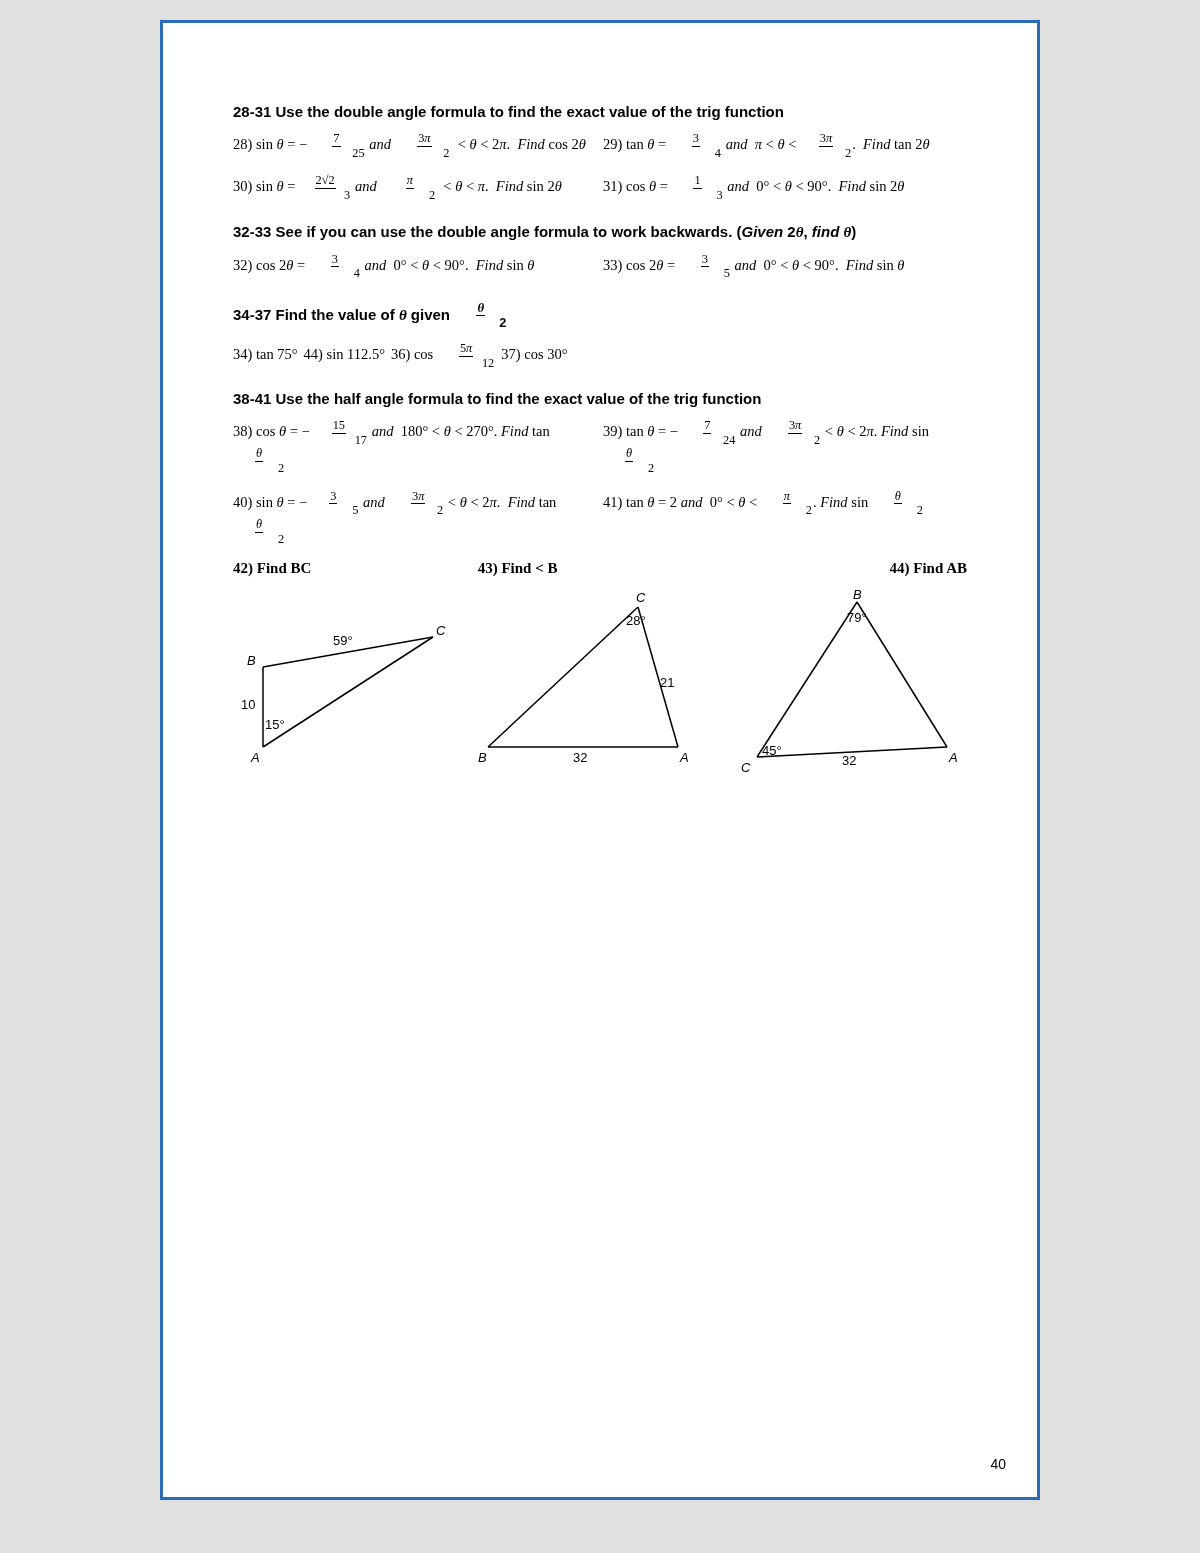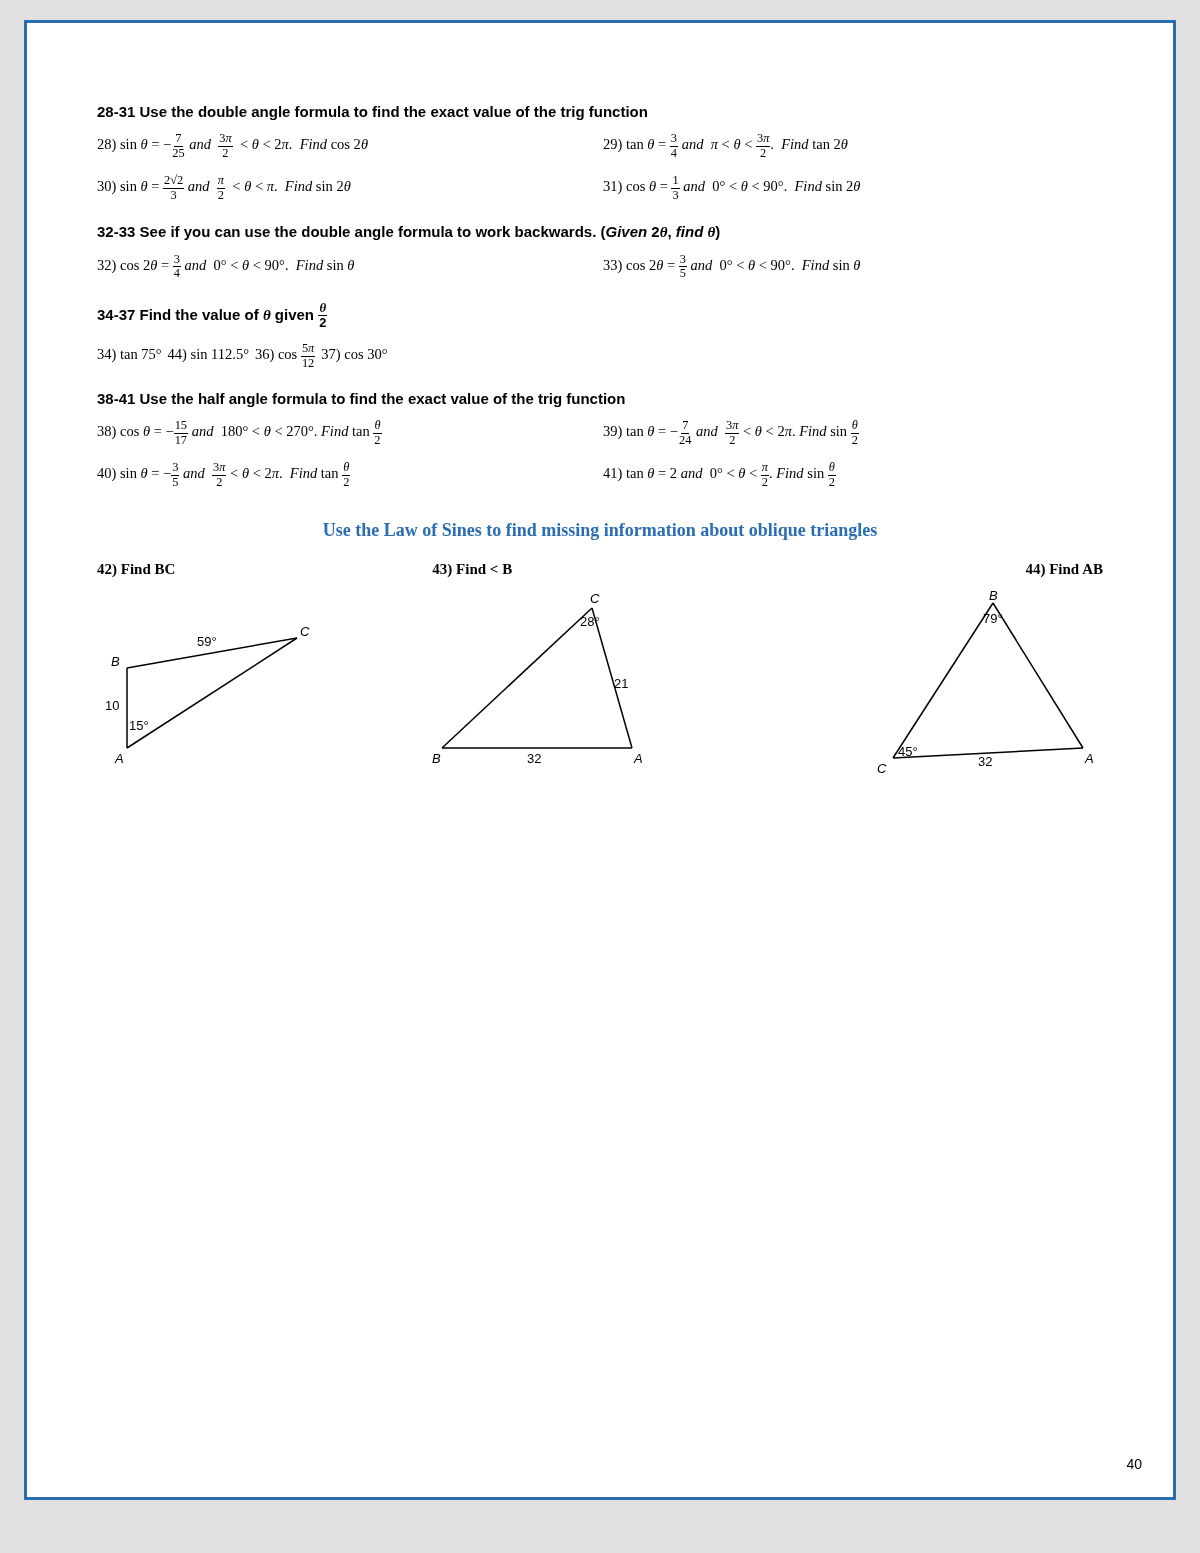--- a/index.html
+++ b/index.html
@@ -5,21 +5,21 @@
     * { margin: 0; padding: 0; box-sizing: border-box; }
     body {
       background: #e0e0e0;
       display: flex;
       justify-content: center;
       align-items: flex-start;
       padding: 20px;
       font-family: 'Times New Roman', Times, serif;
     }
     .page {
-      width: 1152px;
+      width: 880px;
       min-height: 1480px;
       background: #fff;
       border: 3px solid #2a6db5;
       padding: 60px 70px 60px 70px;
       position: relative;
     }
     .section-title {
       font-weight: bold;
       font-size: 15px;
       margin-bottom: 12px;
@@ -49,20 +49,21 @@
     .frac .num {
       border-bottom: 1px solid #000;
       padding: 0 1px;
       text-align: center;
       font-size: 0.95em;
     }
     .frac .den {
       padding: 0 1px;
       text-align: left;
       font-size: 0.95em;
+      margin-left: 44px;
     }
     .section-gap { margin-top: 20px; }
     .law-sines-title {
       font-size: 18px;
       font-weight: bold;
       color: #2a6db5;
       text-align: center;
       margin: 30px 0 20px 0;
     }
     .triangles-row {
@@ -258,23 +259,20 @@
             <span class="num"><span class="theta">π</span></span>
             <span class="den">2</span>
           </span>.&nbsp;<span class="italic">Find</span>&nbsp;sin&nbsp;<span class="frac">
             <span class="num"><span class="theta">θ</span></span>
             <span class="den">2</span>
           </span>
       </div>
     </div>
   </div>
 
-  <div class="law-sines-title">
-    Use the Law of Sines to find missing information about oblique triangles
-  </div>
 
   <div class="triangles-row">
 
     <div class="triangle-col">
       <div class="triangle-label">42) Find BC</div>
       <svg width="230" height="180">
 
         <line x1="30" y1="160" x2="30" y2="80" stroke="black" stroke-width="1.5"></line>
         <line x1="30" y1="80" x2="200" y2="50" stroke="black" stroke-width="1.5"></line>
         <line x1="30" y1="160" x2="200" y2="50" stroke="black" stroke-width="1.5"></line>

